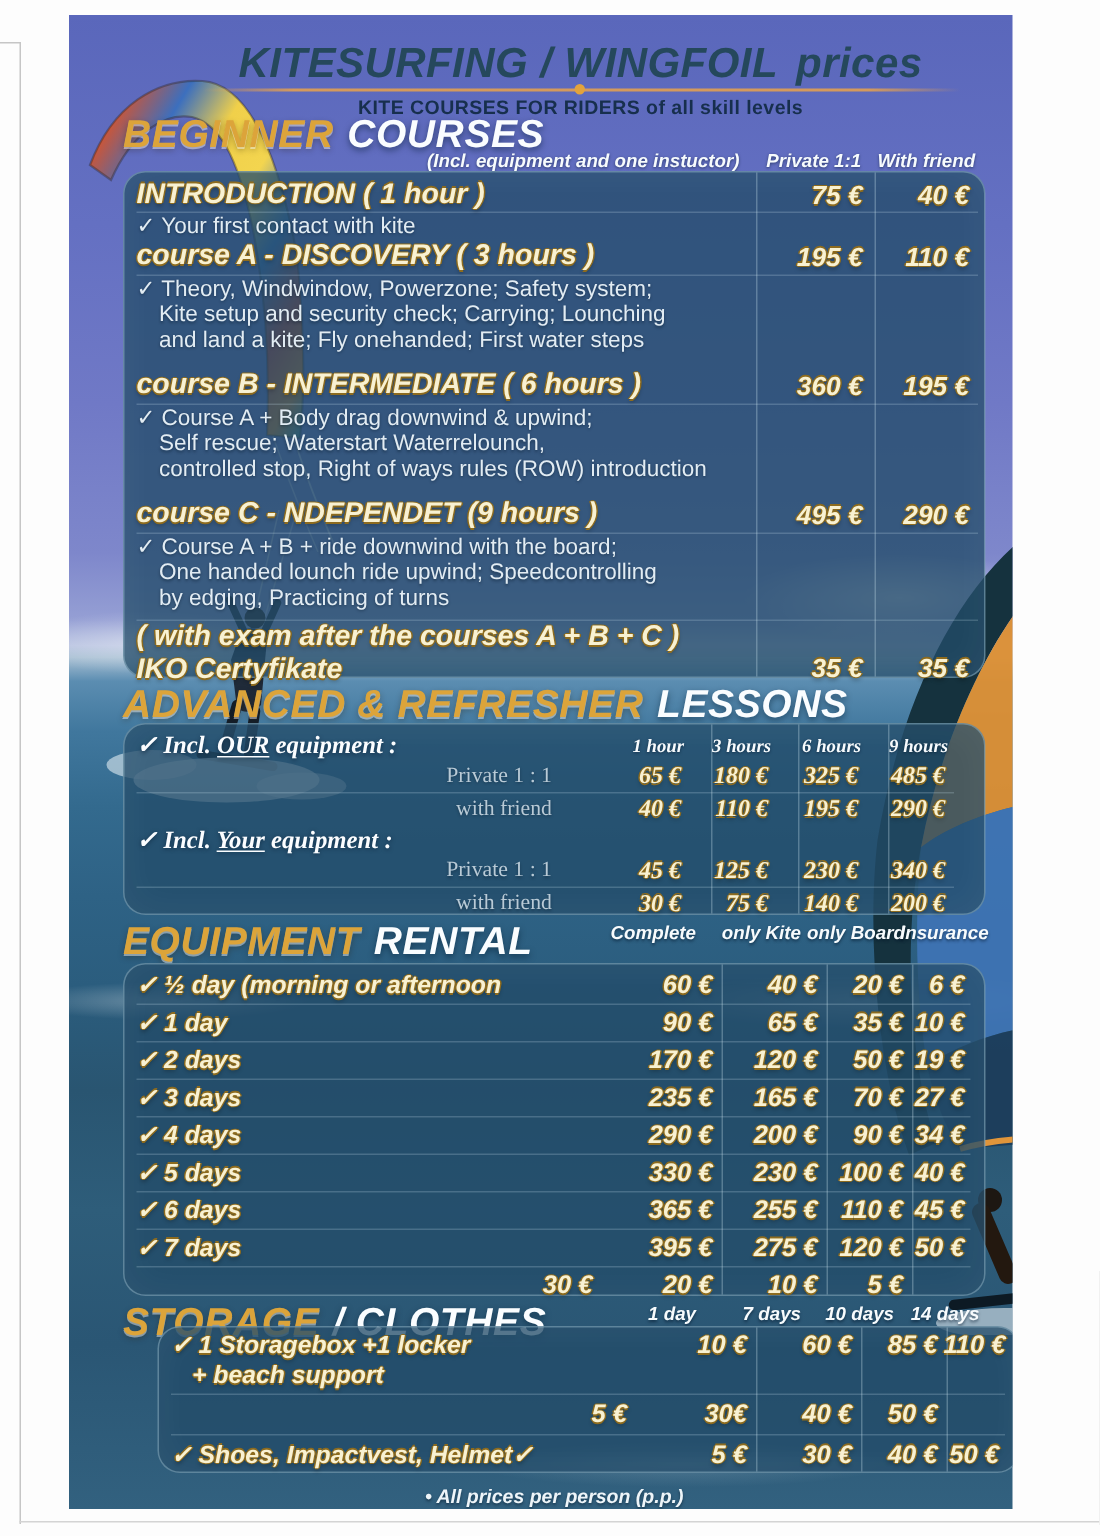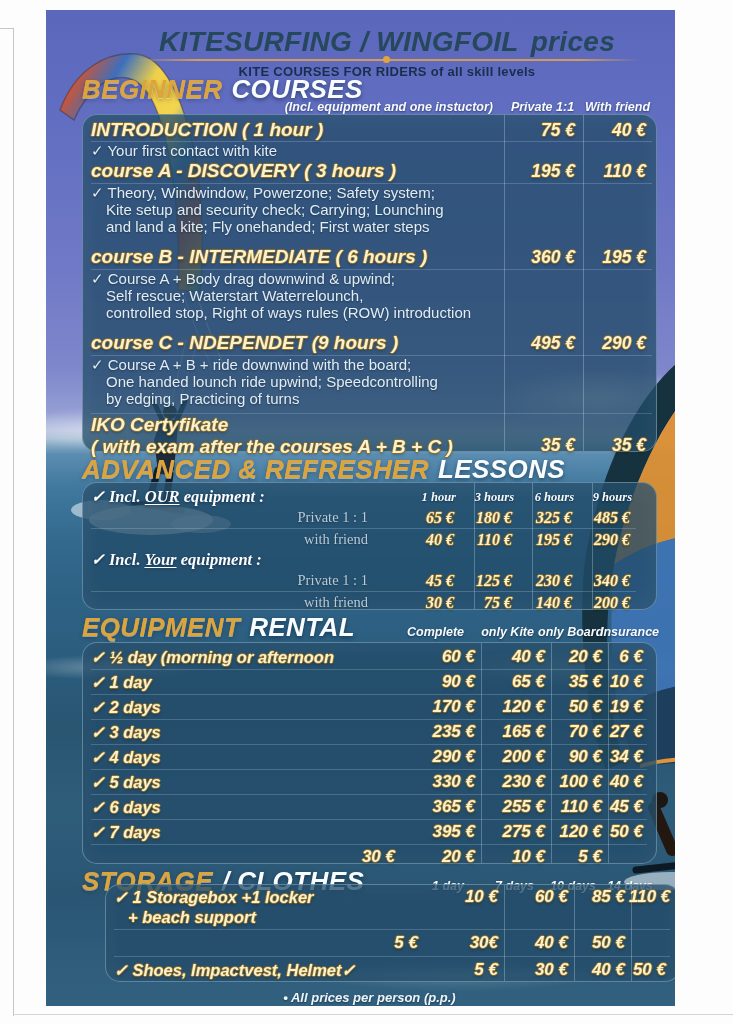--- a/index.html
+++ b/index.html
@@ -67,21 +67,21 @@
   .grid-a{display:grid;grid-template-columns:1fr 58px 58px 60px 58px;align-items:center;}
   .grid-e{display:grid;grid-template-columns:1fr 80px 70px 57px 41px;align-items:center;}
   .grid-eh{display:grid;grid-template-columns:1fr 85px 70px 62px 57px;align-items:end;}
   .a-price{font-size:16px;}
   .e-label{font-size:16.5px;line-height:20px;}
   .e-price{font-size:17px;padding-right:4px;}
 
   .abs{position:absolute;}
   .head-row{position:absolute;width:575px;height:30px;}
   .head-row .sec-h{position:absolute;left:0;bottom:-3px;}
-  .head-row .grid-eh{position:absolute;left:0;right:0;bottom:1px;}
+  .head-row .grid-eh{position:absolute;left:0;right:0;bottom:11px;}
   .cell-c{text-align:center;}
   .cell-r{text-align:right;padding-right:4px;}
 
   .footnote{position:absolute;width:575px;text-align:center;font-style:italic;font-weight:700;
     font-size:13px;color:#eef5f9;text-shadow:0 1px 2px rgba(0,20,35,.5);}
 </style>
 </head>
 <body>
 
 <div class="stage">
@@ -194,22 +194,22 @@
           <div class="cream price">495 €</div>
           <div class="cream price">290 €</div>
         </div>
         <div class="detail">✓ Course A + B + ride downwind with the board;</div>
         <div class="detail cont">One handed lounch ride upwind; Speedcontrolling</div>
         <div class="detail cont">by edging, Practicing of turns</div>
 
         <div style="height:6px;"></div>
         <div class="grid-b" style="align-items:end;border-top:1px solid rgba(205,228,240,.2);">
           <div>
+            <div class="cream c-title">( with exam after the courses A + B + C )</div>
             <div class="cream c-title">IKO  Certyfikate</div>
-            <div class="cream c-title">( with exam after the courses A + B + C )</div>
           </div>
           <div class="cream price" style="padding-bottom:2px;">35 €</div>
           <div class="cream price" style="padding-bottom:2px;">35 €</div>
         </div>
       </div>
 
       <div class="abs sec-h" style="top:444px;left:0;">
         <span class="accent">ADVANCED &amp; REFRESHER</span><span class="rest">LESSONS</span>
       </div>
 

